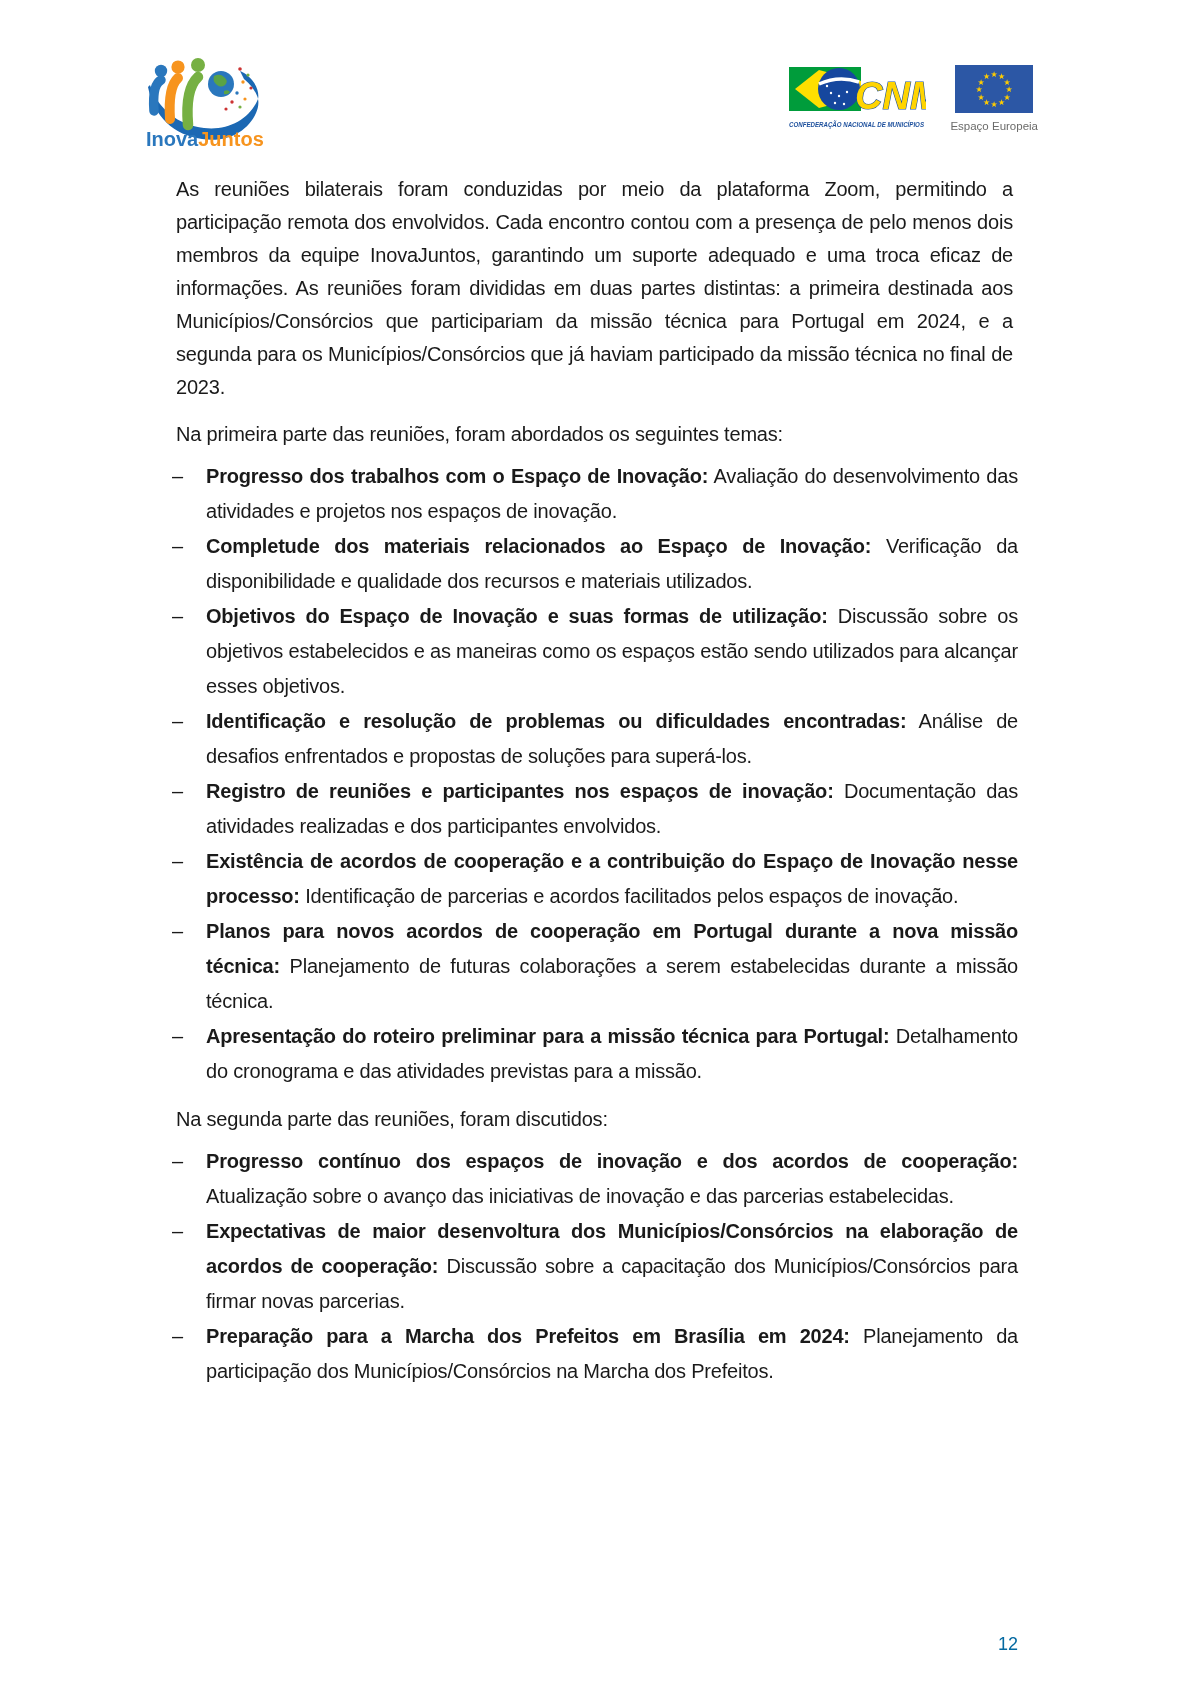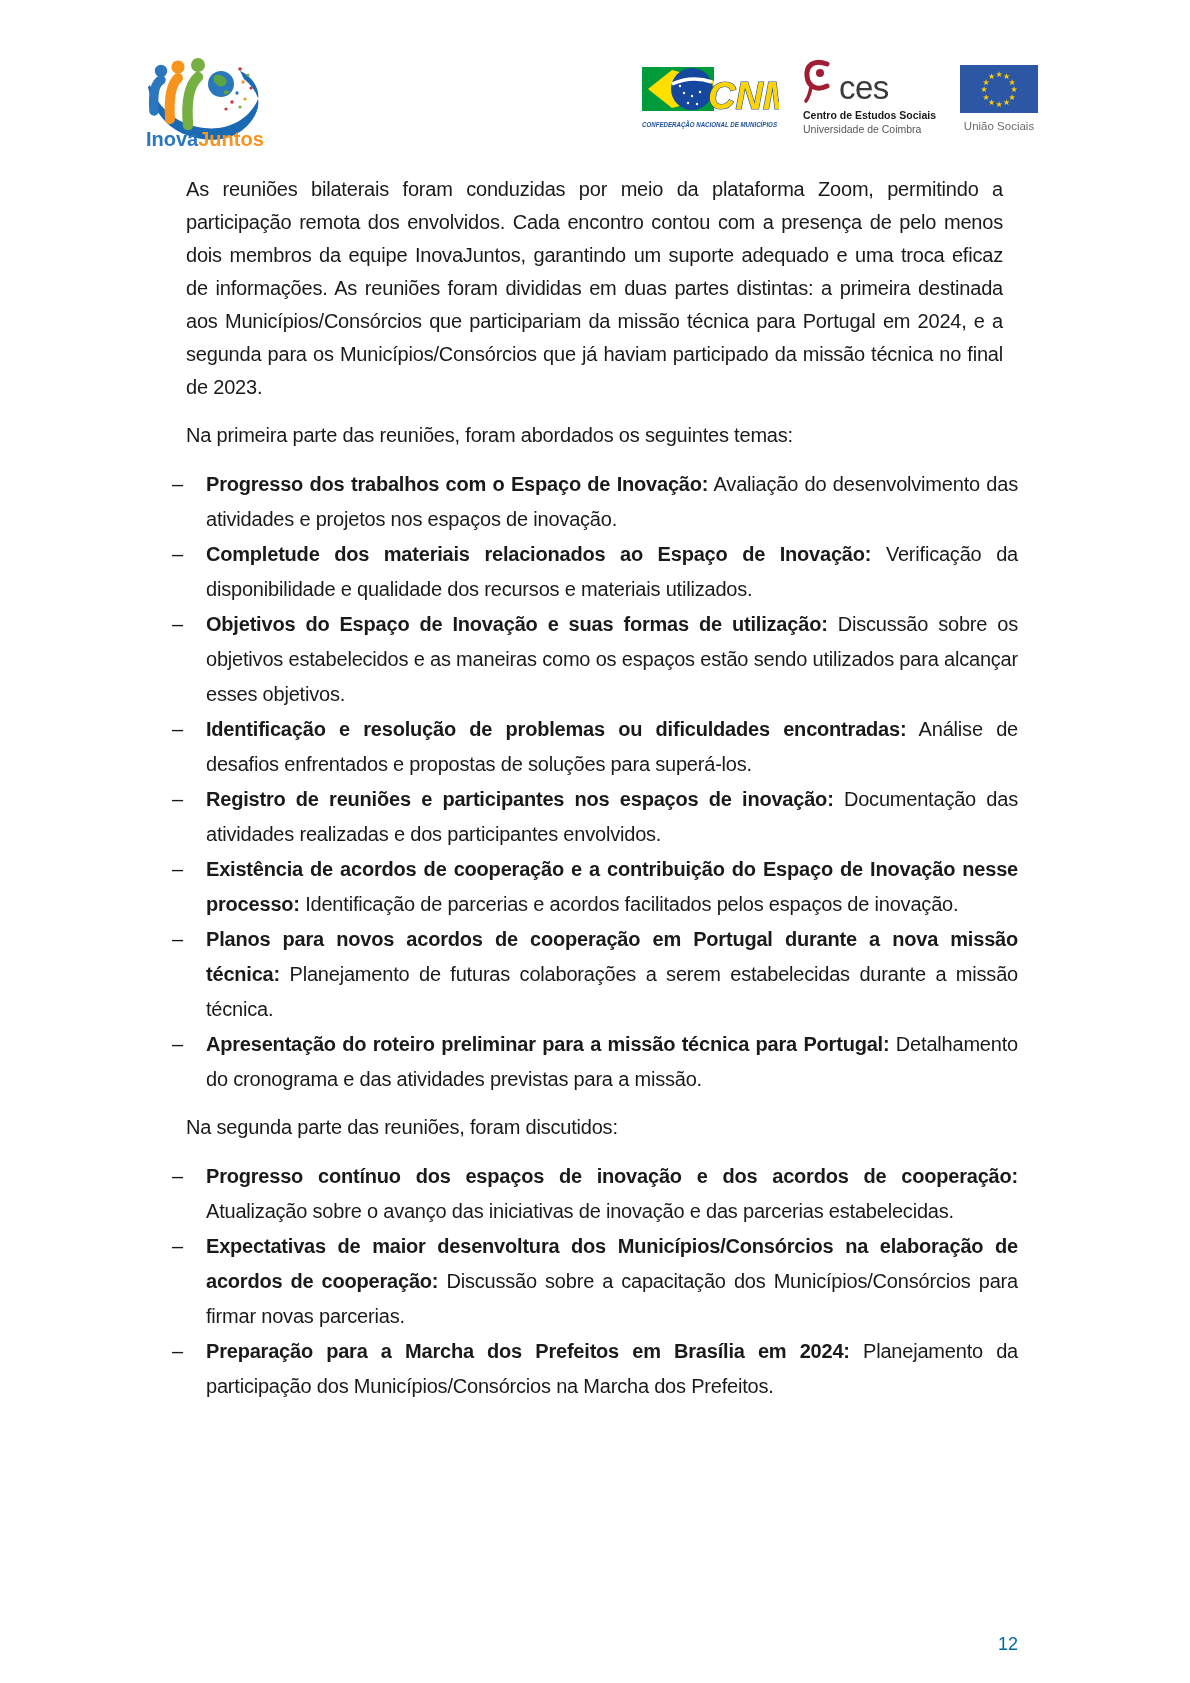--- a/index.html
+++ b/index.html
@@ -30,21 +30,21 @@
     font-weight:400;
     text-decoration:underline;
     text-underline-offset:5px;
     letter-spacing:0.5px;
     line-height:30px;
   }
   .title .cap{font-size:27px;}
   .title .rest{font-size:20px;}
   p.body, h2.part{
     font-size:20px;line-height:33px;letter-spacing:-0.2px;
-    margin:15px;
+    margin:5px;
   }
   p.intro{margin-top:22px;text-align:justify;}
   h2.part{font-size:20.5px;font-weight:bold;line-height:33px;}
   h2.p1{margin-top:14px;}
   h2.p2{margin-top:42px;}
   p.lead{margin-top:14px;}
   ul.topics{
     list-style:none;margin:8px 0 0 0;padding:0;
   }
   ul.topics li{
@@ -113,52 +113,40 @@
             <circle cx="50" cy="33" r="1.2" fill="#ffffff"></circle>
           <circle cx="58" cy="29" r="1.2" fill="#ffffff"></circle>
             <circle cx="46" cy="40" r="1.2" fill="#ffffff"></circle>
           <circle cx="55" cy="41" r="1.2" fill="#ffffff"></circle>
             <circle cx="38" cy="23" r="1.2" fill="#ffffff"></circle>
           <text x="66" y="46" font-family="Liberation Sans, sans-serif" font-size="38" font-weight="bold" font-style="italic" fill="#ffd400" stroke="#1c4f9c" stroke-width="1.2" paint-order="stroke">CNM</text>
           <text x="0" y="64" font-family="Liberation Sans, sans-serif" font-size="7" font-weight="bold" font-style="italic" fill="#1c4f9c" textLength="135" lengthAdjust="spacingAndGlyphs">CONFEDERAÇÃO NACIONAL DE MUNICÍPIOS</text>
         </svg>
       </div>
 
-      <div class="ces-block">
-        <div class="ces-row">
-          <svg width="34" height="46" viewBox="0 0 34 46">
-            <path d="M24,7 C10,2 3,9 4,19 C5,30 14,34 24,29" stroke="#a11d33" stroke-width="5" fill="none" stroke-linecap="round"></path>
-            <circle cx="17" cy="16" r="4" fill="#a11d33"></circle>
-            <path d="M8,30 C7,36 5,41 3,44" stroke="#a11d33" stroke-width="3.5" fill="none" stroke-linecap="round"></path>
-          </svg>
-          <span class="ces-word">ces</span>
-        </div>
-        <span class="ces-cap1">Centro de Estudos Sociais</span>
-        <span class="ces-cap2">Universidade de Coimbra</span>
-      </div>
 
       <div class="eu-block">
         <svg width="78" height="48" viewBox="0 0 78 48">
           <rect x="0" y="0" width="78" height="48" fill="#2c57a5"></rect>
           <g fill="#ffcc00" font-family="DejaVu Sans, sans-serif" font-size="8" text-anchor="middle">
             <text x="39" y="12">★</text>
               <text x="46.5" y="14">★</text>
               <text x="52" y="19.5">★</text>
             <text x="54" y="27">★</text>
               <text x="52" y="34.5">★</text>
               <text x="46.5" y="40">★</text>
             <text x="39" y="42">★</text>
               <text x="31.5" y="40">★</text>
               <text x="26" y="34.5">★</text>
             <text x="24" y="27">★</text>
               <text x="26" y="19.5">★</text>
               <text x="31.5" y="14">★</text>
           </g>
         </svg>
-        <span class="eu-cap">União Sociais</span>
+        <span class="eu-cap">Espaço Europeia</span>
       </div>
     </div>
   </div>
 
 
   <p class="body intro">As reuniões bilaterais foram conduzidas por meio da plataforma Zoom, permitindo a participação remota dos envolvidos. Cada encontro contou com a presença de pelo menos dois membros da equipe InovaJuntos, garantindo um suporte adequado e uma troca eficaz de informações. As reuniões foram divididas em duas partes distintas: a primeira destinada aos Municípios/Consórcios que participariam da missão técnica para Portugal em 2024, e a segunda para os Municípios/Consórcios que já haviam participado da missão técnica no final de 2023.</p>
 
   <p class="body lead">Na primeira parte das reuniões, foram abordados os seguintes temas:</p>
 
   <ul class="topics">

